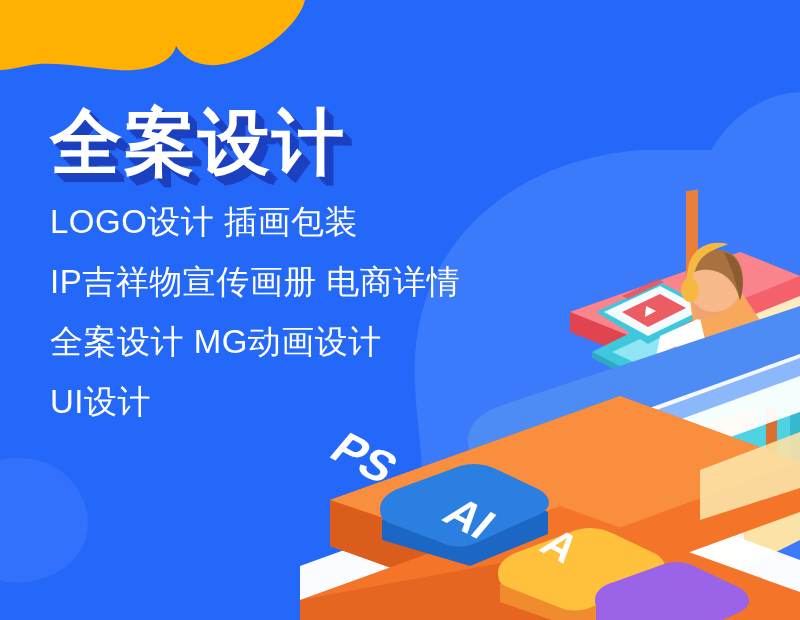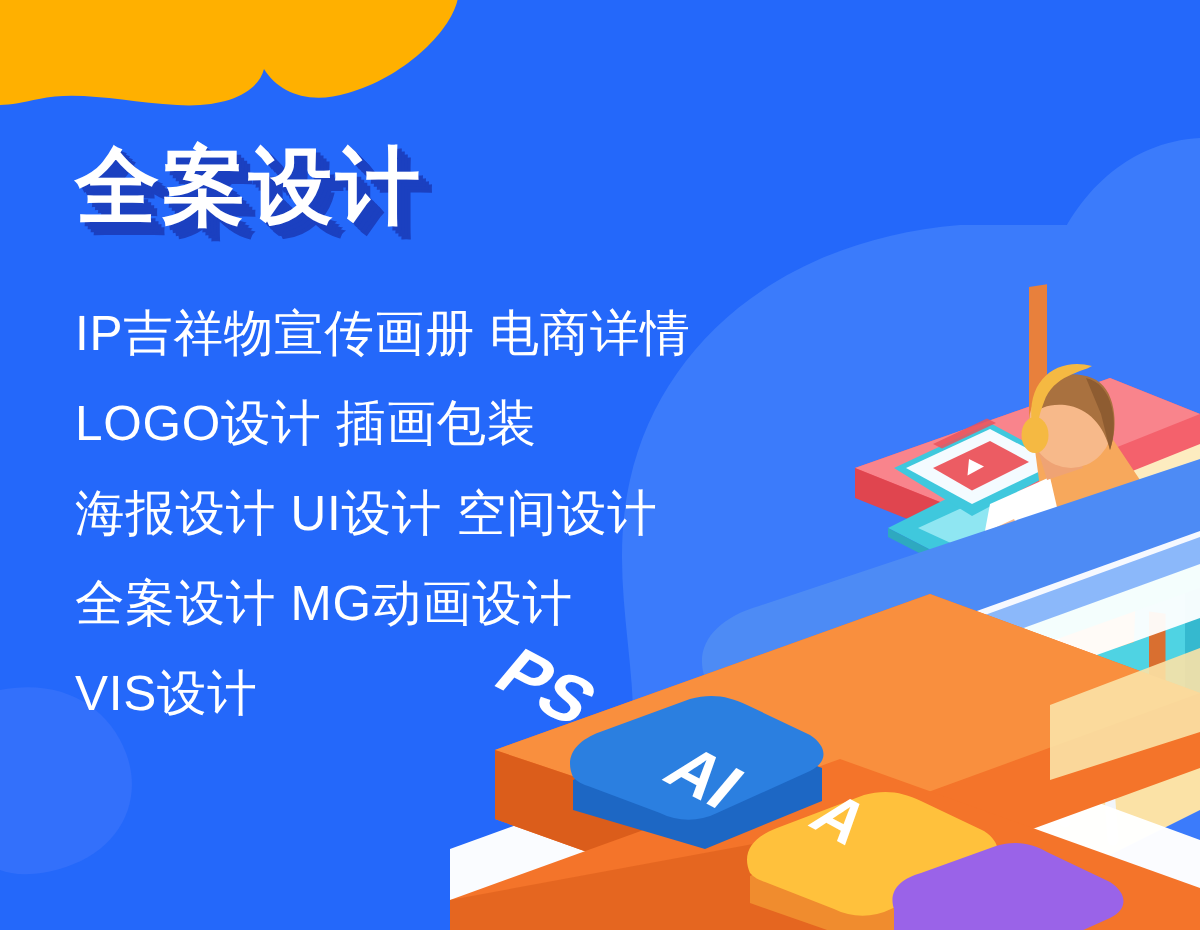--- a/index.html
+++ b/index.html
@@ -30,21 +30,21 @@
     left: 0; top: 0;
     width: 560px;
     height: 620px;
     z-index: 40;
     pointer-events: none;
   }
   #headline {
     position: absolute;
     left: 50px;
     top: 58px;
-    font-size: 56px;
+    font-size: 72px;
     font-weight: 700;
     color: #ffffff;
     letter-spacing: 2px;
     line-height: 1.0;
     white-space: nowrap;
     text-shadow:
        3px  3px 0 #1b40c0,
        5px  5px 0 #1b40c0,
        7px  7px 0 #1b40c0,
        9px  9px 0 #1b40c0;
@@ -206,21 +206,20 @@
     </g>
 
     <path fill="#fbe2a6" d="M700,470 L800,432 L800,488 L700,520 Z" opacity="0.9"></path>
   </svg>
 
   <div id="text-block">
 
     <h1 id="headline">全案设计</h1>
 
     <ul id="service-list">
+      <li>LOGO设计 插画包装</li>
       <li>IP吉祥物宣传画册  电商详情</li>
-      <li>LOGO设计 插画包装</li>
-      <li>海报设计  UI设计  空间设计</li>
       <li>全案设计  MG动画设计</li>
-      <li>VIS设计</li>
+      <li>UI设计</li>
     </ul>
   </div>
 
 </div>
 
 </body></html>

